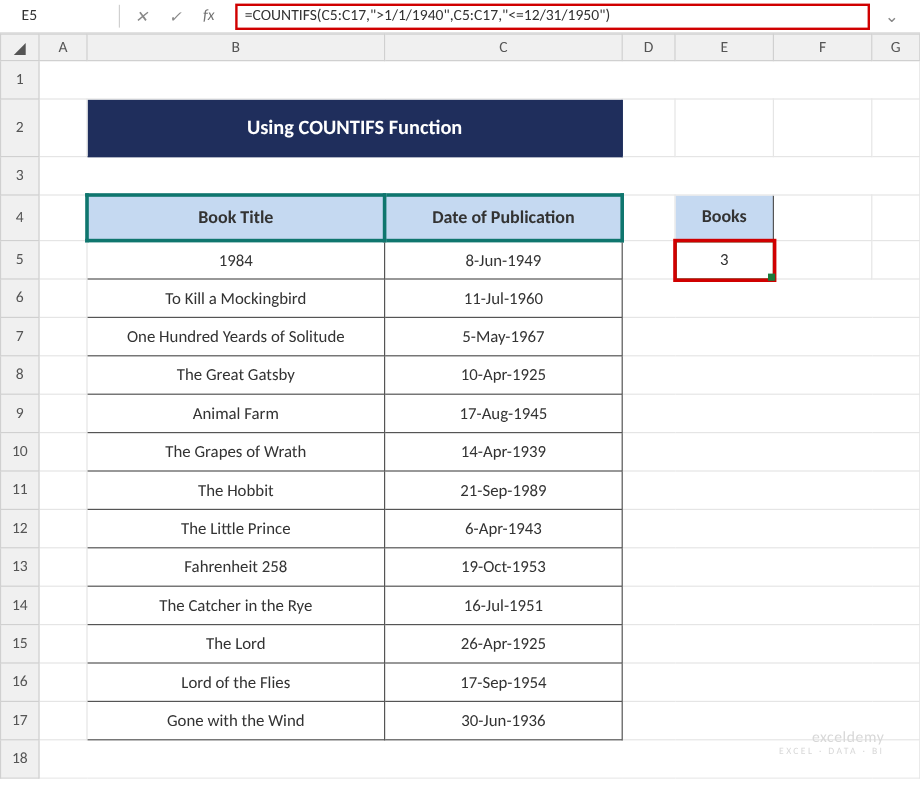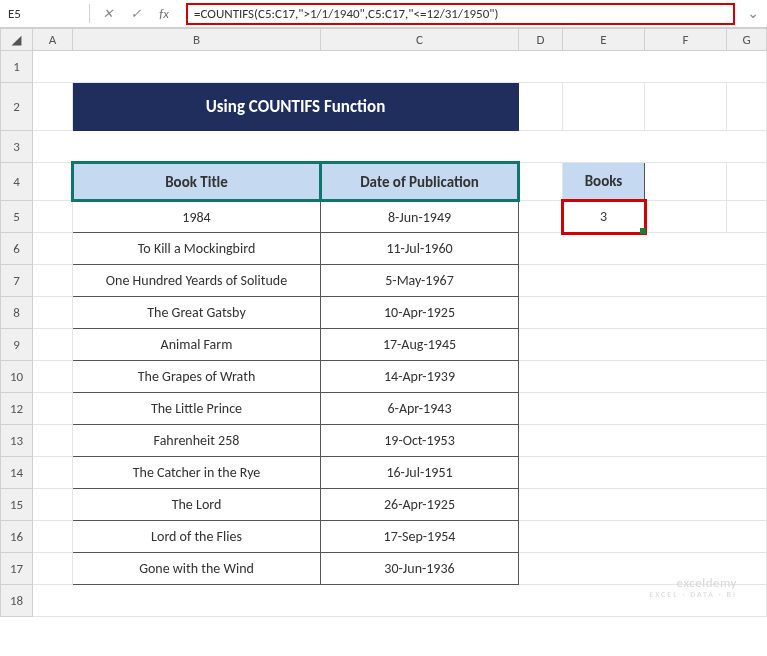--- a/index.html
+++ b/index.html
@@ -12,21 +12,21 @@
       background: #ffffff;
       font-size: 14px;
       color: #333;
     }
     .formula-bar {
       display: flex;
       align-items: center;
       border-bottom: 1px solid #d0d0d0;
       background: #fff;
       height: 28px;
-      padding: 2px 0;
+      padding: 2px 10px;
     }
     .name-box {
       width: 90px;
       padding: 2px 8px;
       border-right: 1px solid #d0d0d0;
       font-size: 13px;
     }
     .fb-buttons {
       display: flex;
       align-items: center;
@@ -274,20 +274,27 @@
     <td class="cell" colspan="4"></td>
   </tr>
   <tr>
     <td class="row-header">10</td>
     <td class="cell"></td>
     <td class="data-cell">The Grapes of Wrath</td>
     <td class="data-cell">14-Apr-1939</td>
     <td class="cell" colspan="4"></td>
   </tr>
   <tr>
+    <td class="row-header">11</td>
+    <td class="cell"></td>
+    <td class="data-cell">The Hobbit</td>
+    <td class="data-cell">21-Sep-1989</td>
+    <td class="cell" colspan="4"></td>
+  </tr>
+  <tr>
     <td class="row-header">12</td>
     <td class="cell"></td>
     <td class="data-cell">The Little Prince</td>
     <td class="data-cell">6-Apr-1943</td>
     <td class="cell" colspan="4"></td>
   </tr>
   <tr>
     <td class="row-header">13</td>
     <td class="cell"></td>
     <td class="data-cell">Fahrenheit 258</td>

